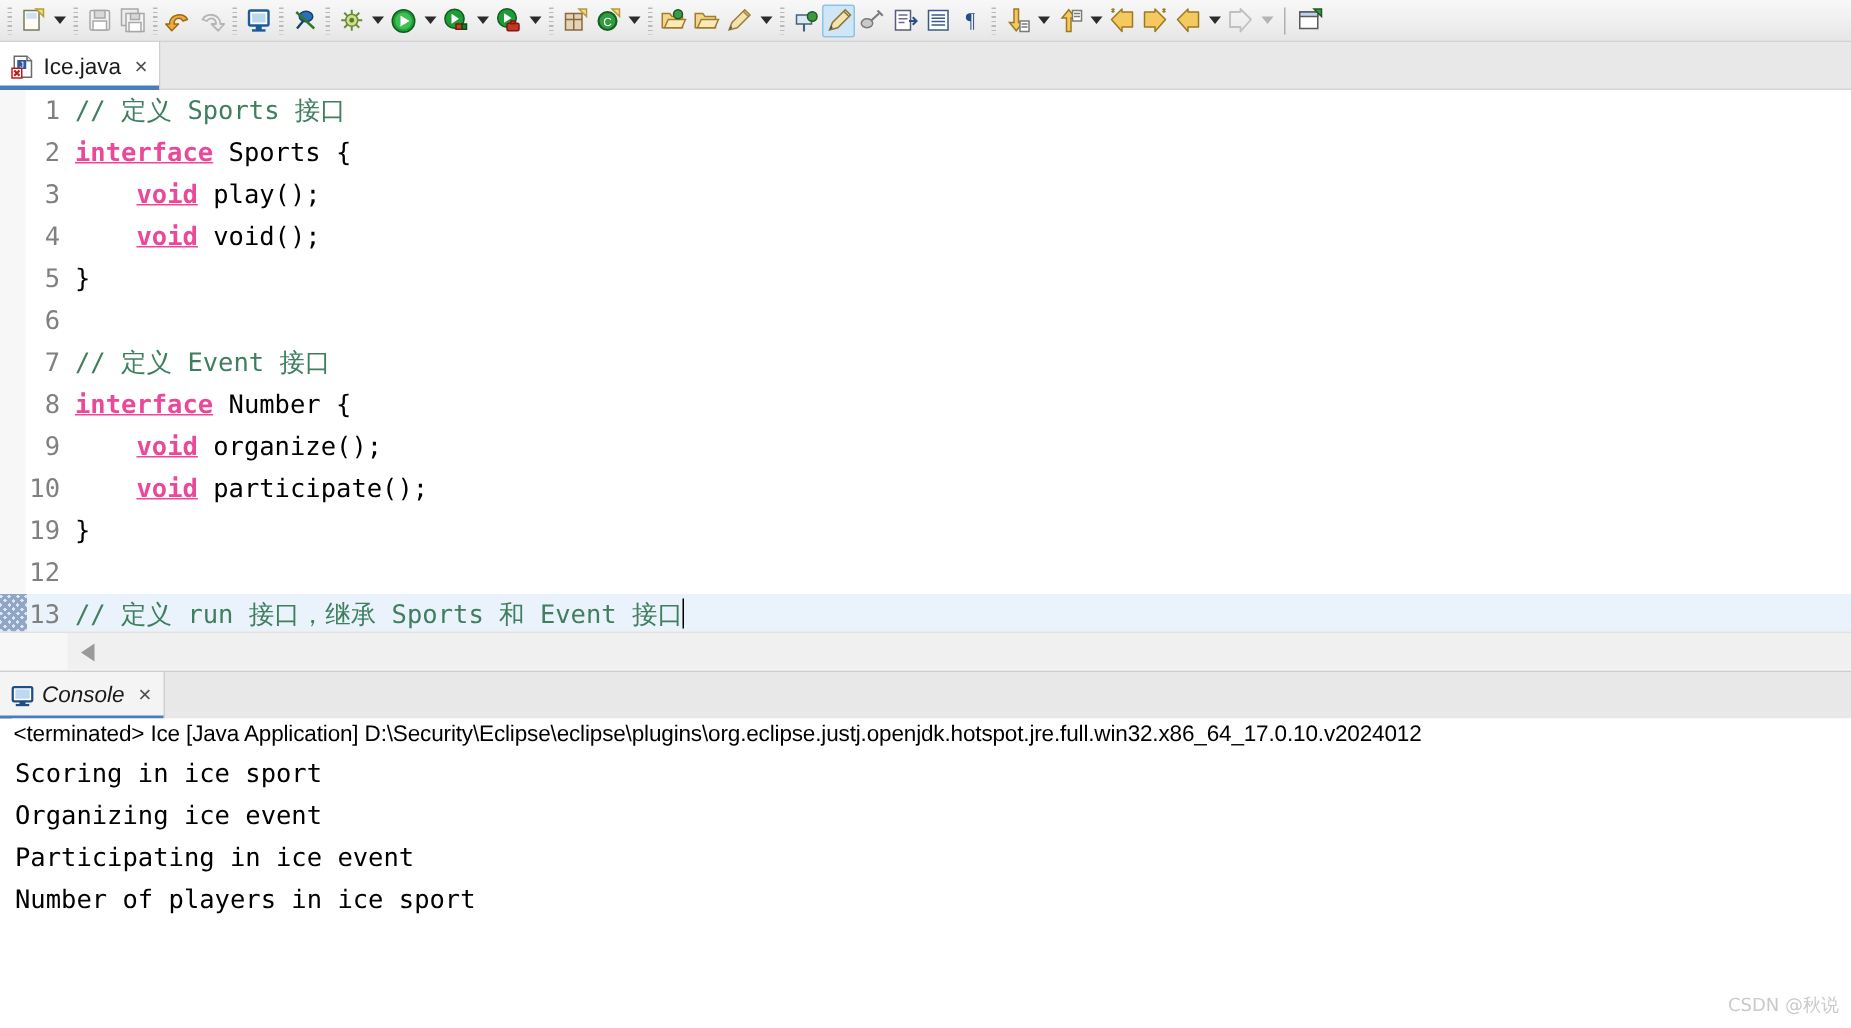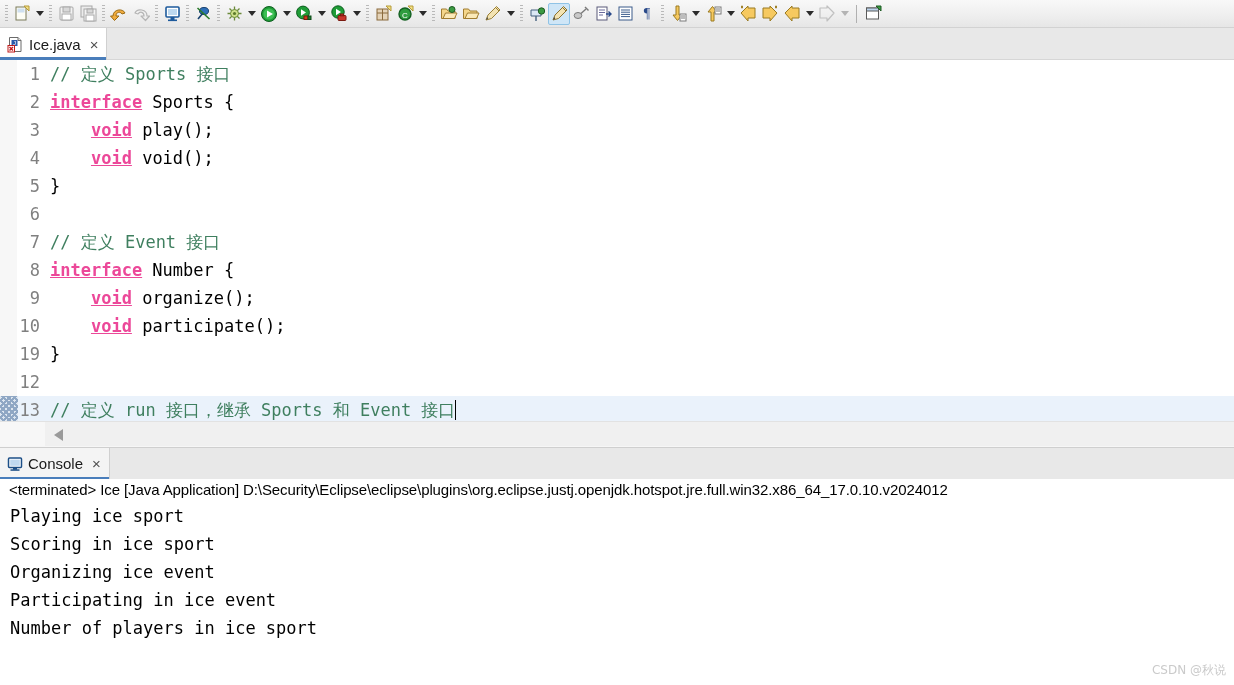--- a/index.html
+++ b/index.html
@@ -120,20 +120,21 @@
   }
 
   
   .console-wrap {
     position: absolute; left: 0; top: 447px; width: 1234px; height: 238px;
     background: #ffffff; border-top: 1px solid #cfcfcf;
   }
   .console-tabbar {
     position: absolute; left: 0; top: 0; width: 1234px; height: 31px;
     background: #e8e8e8;
+    font-style: italic;
   }
   .ctab {
     position: absolute; left: 0; top: 0; height: 31px;
     background: #f4f4f4; display: flex; align-items: center; padding: 0 8px 0 7px;
     border-right: 1px solid #d0d0d0;
   }
   .ctab::after {
     content: ""; position: absolute; left: 0; bottom: 0; right: 0; height: 2px;
     background: #4a7ebb;
   }
@@ -497,21 +498,20 @@
             <rect x="3.5" y="13.3" width="9" height="1.5" fill="#1d4f87"></rect>
           </svg>
         </span>
         <span class="cname">Console</span>
         <span class="cclose">×</span>
       </div>
     </div>
     <div class="console-body">
       <div class="term-line">&lt;terminated&gt; Ice [Java Application] D:\Security\Eclipse\eclipse\plugins\org.eclipse.justj.openjdk.hotspot.jre.full.win32.x86_64_17.0.10.v2024012</div>
       <div id="console-out">
-          <div class="out-line">Playing ice sport</div>
           <div class="out-line">Scoring in ice sport</div>
           <div class="out-line">Organizing ice event</div>
           <div class="out-line">Participating in ice event</div>
           <div class="out-line">Number of players in ice sport</div>
         </div>
     </div>
     <div class="watermark">CSDN @秋说</div>
   </div>
 
 </div>

